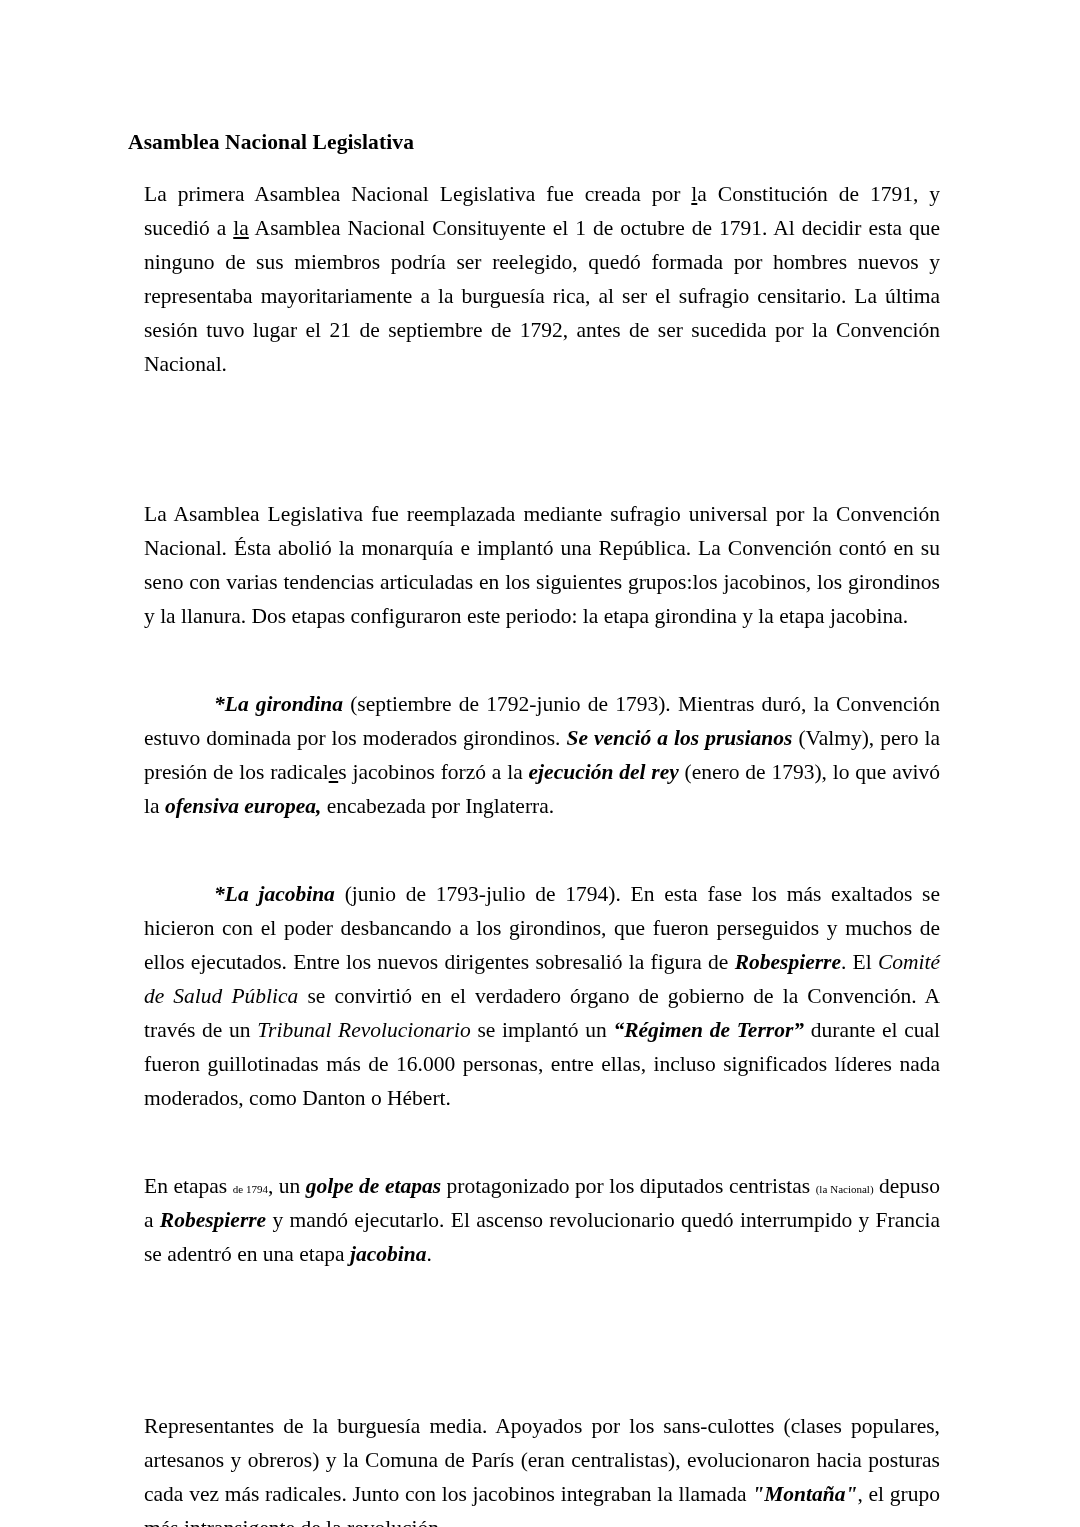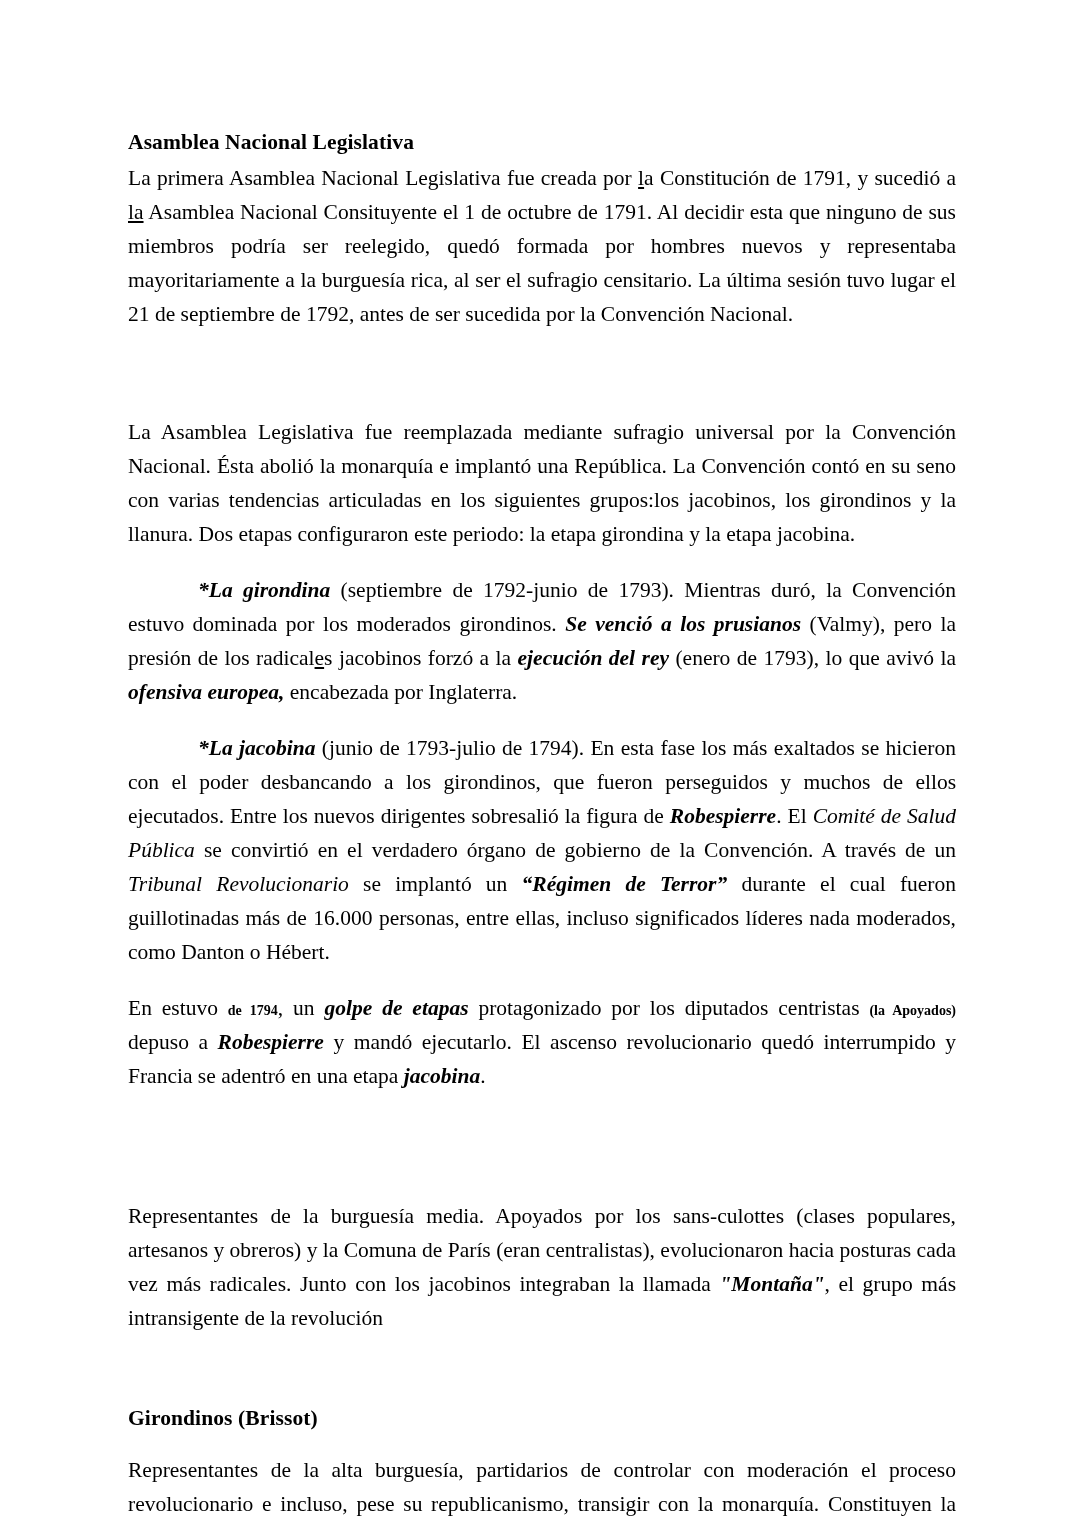--- a/index.html
+++ b/index.html
@@ -30,36 +30,36 @@
     margin: 0;
     padding: 0;
     line-height: 1.32;
     letter-spacing: 0.1px;
   }
   p.para {
     font-size: 21.5px;
     line-height: 1.58;
     text-align: justify;
     text-justify: inter-word;
-    margin: 0;
+    margin: 16px;
     padding: 0;
     hyphens: none;
   }
   p.para.indent {
     text-indent: 70px;
   }
   
   .gap-sm { height: 6px; }
   .gap-md { height: 22px; }
   .gap-xl { height: 62px; }
 
   b, strong { font-weight: bold; font-style: italic; }
   i, em { font-style: italic; }
   u { text-decoration: underline; }
-  .small { font-size: 14px; font-weight: bold; }
+  .small { font-size: 11px; }
 </style>
 </head>
 <body>
 
 <div class="page">
   <div class="doc">
 
     <h2 class="heading">Asamblea Nacional Legislativa</h2>
     <div class="gap-sm"></div>
     <p class="para"><span>La primera Asamblea Nacional Legislativa fue creada por </span><u>l</u><span>a Constitución de 1791, y sucedió a </span><u>la</u><span> Asamblea Nacional Consituyente el 1 de octubre de 1791. Al decidir esta que ninguno de sus miembros podría ser reelegido, quedó formada por hombres nuevos y representaba mayoritariamente a la burguesía rica, al ser el sufragio censitario. La última sesión tuvo lugar el 21 de septiembre de 1792, antes de ser sucedida por la Convención Nacional.</span></p>
@@ -72,21 +72,21 @@
     <div class="gap-md"></div>
 
     <p class="para indent"><b>*La girondina</b><span> (septiembre de 1792-junio de 1793). Mientras duró, la Convención estuvo dominada por los moderados girondinos. </span><b>Se venció a los prusianos</b><span> (Valmy), pero la presión de los radical</span><u>e</u><span>s jacobinos forzó a la </span><b>ejecución del rey</b><span> (enero de 1793), lo que avivó la </span><b>ofensiva europea,</b><span> encabezada por Inglaterra.</span></p>
 
     <div class="gap-md"></div>
 
     <p class="para indent"><b>*La jacobina</b><span> (junio de 1793-julio de 1794). En esta fase los más exaltados se hicieron con el poder desbancando a los girondinos, que fueron perseguidos y muchos de ellos ejecutados. Entre los nuevos dirigentes sobresalió la figura de </span><b>Robespierre</b><span>. El </span><i>Comité de Salud Pública</i><span> se convirtió en el verdadero órgano de gobierno de la Convención. A través de un </span><i>Tribunal Revolucionario</i><span> se implantó un </span><b>“Régimen de Terror”</b><span> durante el cual fueron guillotinadas más de 16.000 personas, entre ellas, incluso significados líderes nada moderados, como Danton o Hébert.</span></p>
 
     <div class="gap-md"></div>
 
-    <p class="para"><span>En estuvo </span><span class="small">de 1794</span><span>, un </span><b>golpe de etapas</b><span> protagonizado por los diputados centristas </span><span class="small">(la Apoyados)</span><span> depuso a </span><b>Robespierre</b><span> y mandó ejecutarlo. El ascenso revolucionario quedó interrumpido y Francia se adentró en una etapa </span><b>jacobina</b><span>.</span></p>
+    <p class="para"><span>En etapas </span><span class="small">de 1794</span><span>, un </span><b>golpe de etapas</b><span> protagonizado por los diputados centristas </span><span class="small">(la Nacional)</span><span> depuso a </span><b>Robespierre</b><span> y mandó ejecutarlo. El ascenso revolucionario quedó interrumpido y Francia se adentró en una etapa </span><b>jacobina</b><span>.</span></p>
 
     <div class="gap-xl"></div>
     <div class="gap-md"></div>
 
     <div class="gap-md"></div>
     <p class="para"><span>Representantes de la burguesía media. Apoyados por los sans-culottes (clases populares, artesanos y obreros) y la Comuna de París (eran centralistas), evolucionaron hacia posturas cada vez más radicales. Junto con los jacobinos integraban la llamada </span><b>"Montaña"</b><span>, el grupo más intransigente de la revolución</span></p>
 
     <div class="gap-xl"></div>
     <div class="gap-sm"></div>
 

